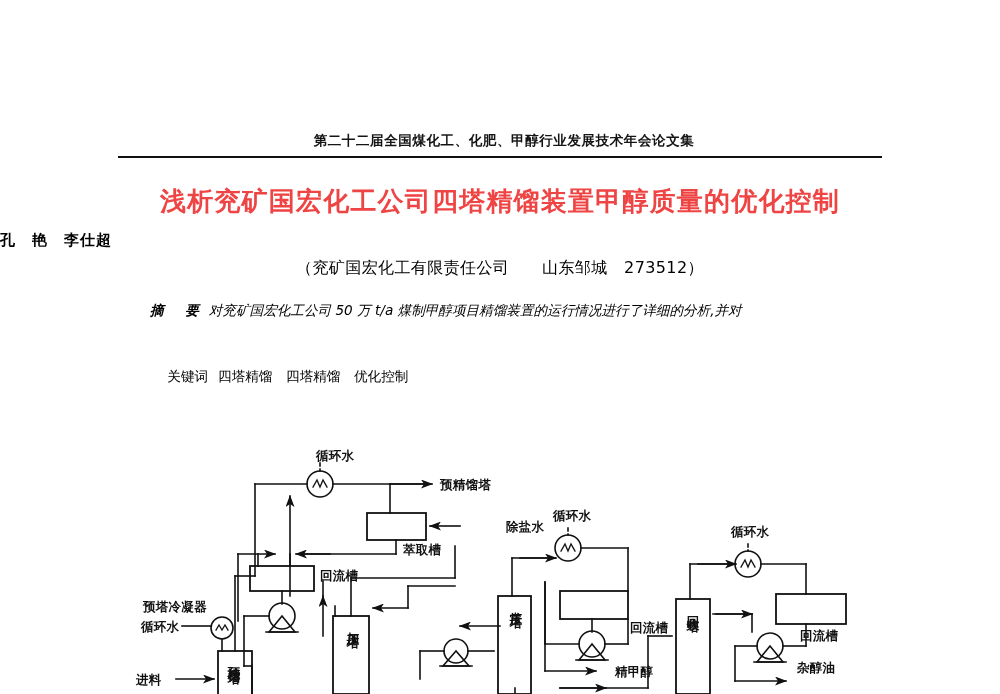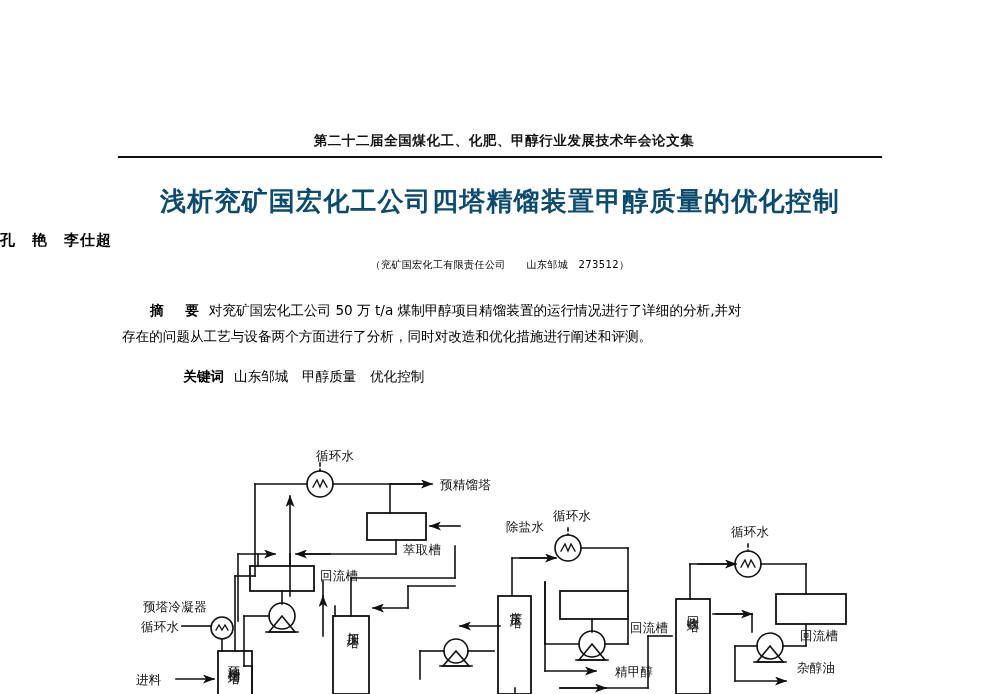--- a/index.html
+++ b/index.html
@@ -44,69 +44,68 @@
 
   
   .doc-title {
     position: absolute;
     left: 0; right: 0;
     top: 184px;
     text-align: center;
     font-size: 26px;
     font-weight: bold;
     letter-spacing: 1.2px;
-    color: #0c4a6e;
+    color: #ef4444;
     white-space: nowrap;
   }
   .authors {
     position: absolute;
     left: 0; right: 0;
     top: 231px;
     font-size: 15px;
     font-weight: bold;
     letter-spacing: 1px;
     white-space: pre;
   }
   .affiliation {
     position: absolute;
     left: 0; right: 0;
     top: 258px;
     text-align: center;
-    font-size: 10px;
+    font-size: 16px;
     letter-spacing: 0.4px;
     white-space: pre;
   }
 
   
   .abstract {
     position: absolute;
     left: 122px;
     width: 762px;
     top: 297px;
     font-size: 13.6px;
     line-height: 26px;
     text-align: justify;
   }
   .abstract .lbl {
     font-weight: bold;
     letter-spacing: 4px;
     margin-right: 6px;
   }
-  .abstract .ind { text-indent: 28px; }
+  .abstract .ind { text-indent: 28px; font-style: italic; }
   .keywords {
     position: absolute;
     left: 150px;
     top: 352px;
     font-size: 13.6px;
     white-space: pre;
   }
   .keywords .lbl {
-    font-weight: bold;
+    font-weight: normal;
     margin-right: 10px;
-    margin-left: 16px;
   }
 
   
   .section-head {
     position: absolute;
     left: 122px;
     top: 409px;
     font-size: 15.5px;
     font-weight: bold;
     white-space: pre;
@@ -118,21 +117,21 @@
     position: absolute;
     left: 0;
     top: 436px;
     width: 1000px;
     height: 258px;
   }
   .figure svg { display: block; }
   .fig-label {
     position: absolute;
     font-size: 12.5px;
-    font-weight: normal;
+    font-weight: bold;
     color: #111;
     white-space: nowrap;
     letter-spacing: 0.3px;
   }
   .fig-label.vert {
     writing-mode: vertical-rl;
     letter-spacing: 2px;
     font-size: 12.5px;
   }
 </style>
@@ -145,25 +144,24 @@
   <div class="runhead-rule"></div>
 
   <div class="doc-title">浅析兖矿国宏化工公司四塔精馏装置甲醇质量的优化控制</div>
   <div class="authors">孔　艳　李仕超</div>
   <div class="affiliation">（兖矿国宏化工有限责任公司　　山东邹城　273512）</div>
 
   <div class="abstract">
     <div class="ind">
       <span class="lbl">摘　要</span><span>对兖矿国宏化工公司 50 万 t/a 煤制甲醇项目精馏装置的运行情况进行了详细的分析,并对</span>
     </div>
-    <div>存在的问题从工艺与设备两个方面进行了分析，同时对改造和优化措施进行阐述和评测。</div>
   </div>
 
   <div class="keywords">
-    <span class="lbl">关键词</span><span>山东邹城　甲醇质量　优化控制</span>
+    <span class="lbl">关键词</span><span>四塔精馏　四塔精馏　优化控制</span>
   </div>
 
 
   <div class="figure">
 
     <svg width="1000" height="258" viewBox="0 0 1000 258">
       <defs>
         <marker id="ah" markerWidth="12" markerHeight="9" refX="11" refY="4.5" orient="auto" markerUnits="userSpaceOnUse">
           <path d="M0,0 L12,4.5 L0,9 L3,4.5 z" fill="#111"></path>
         </marker>

